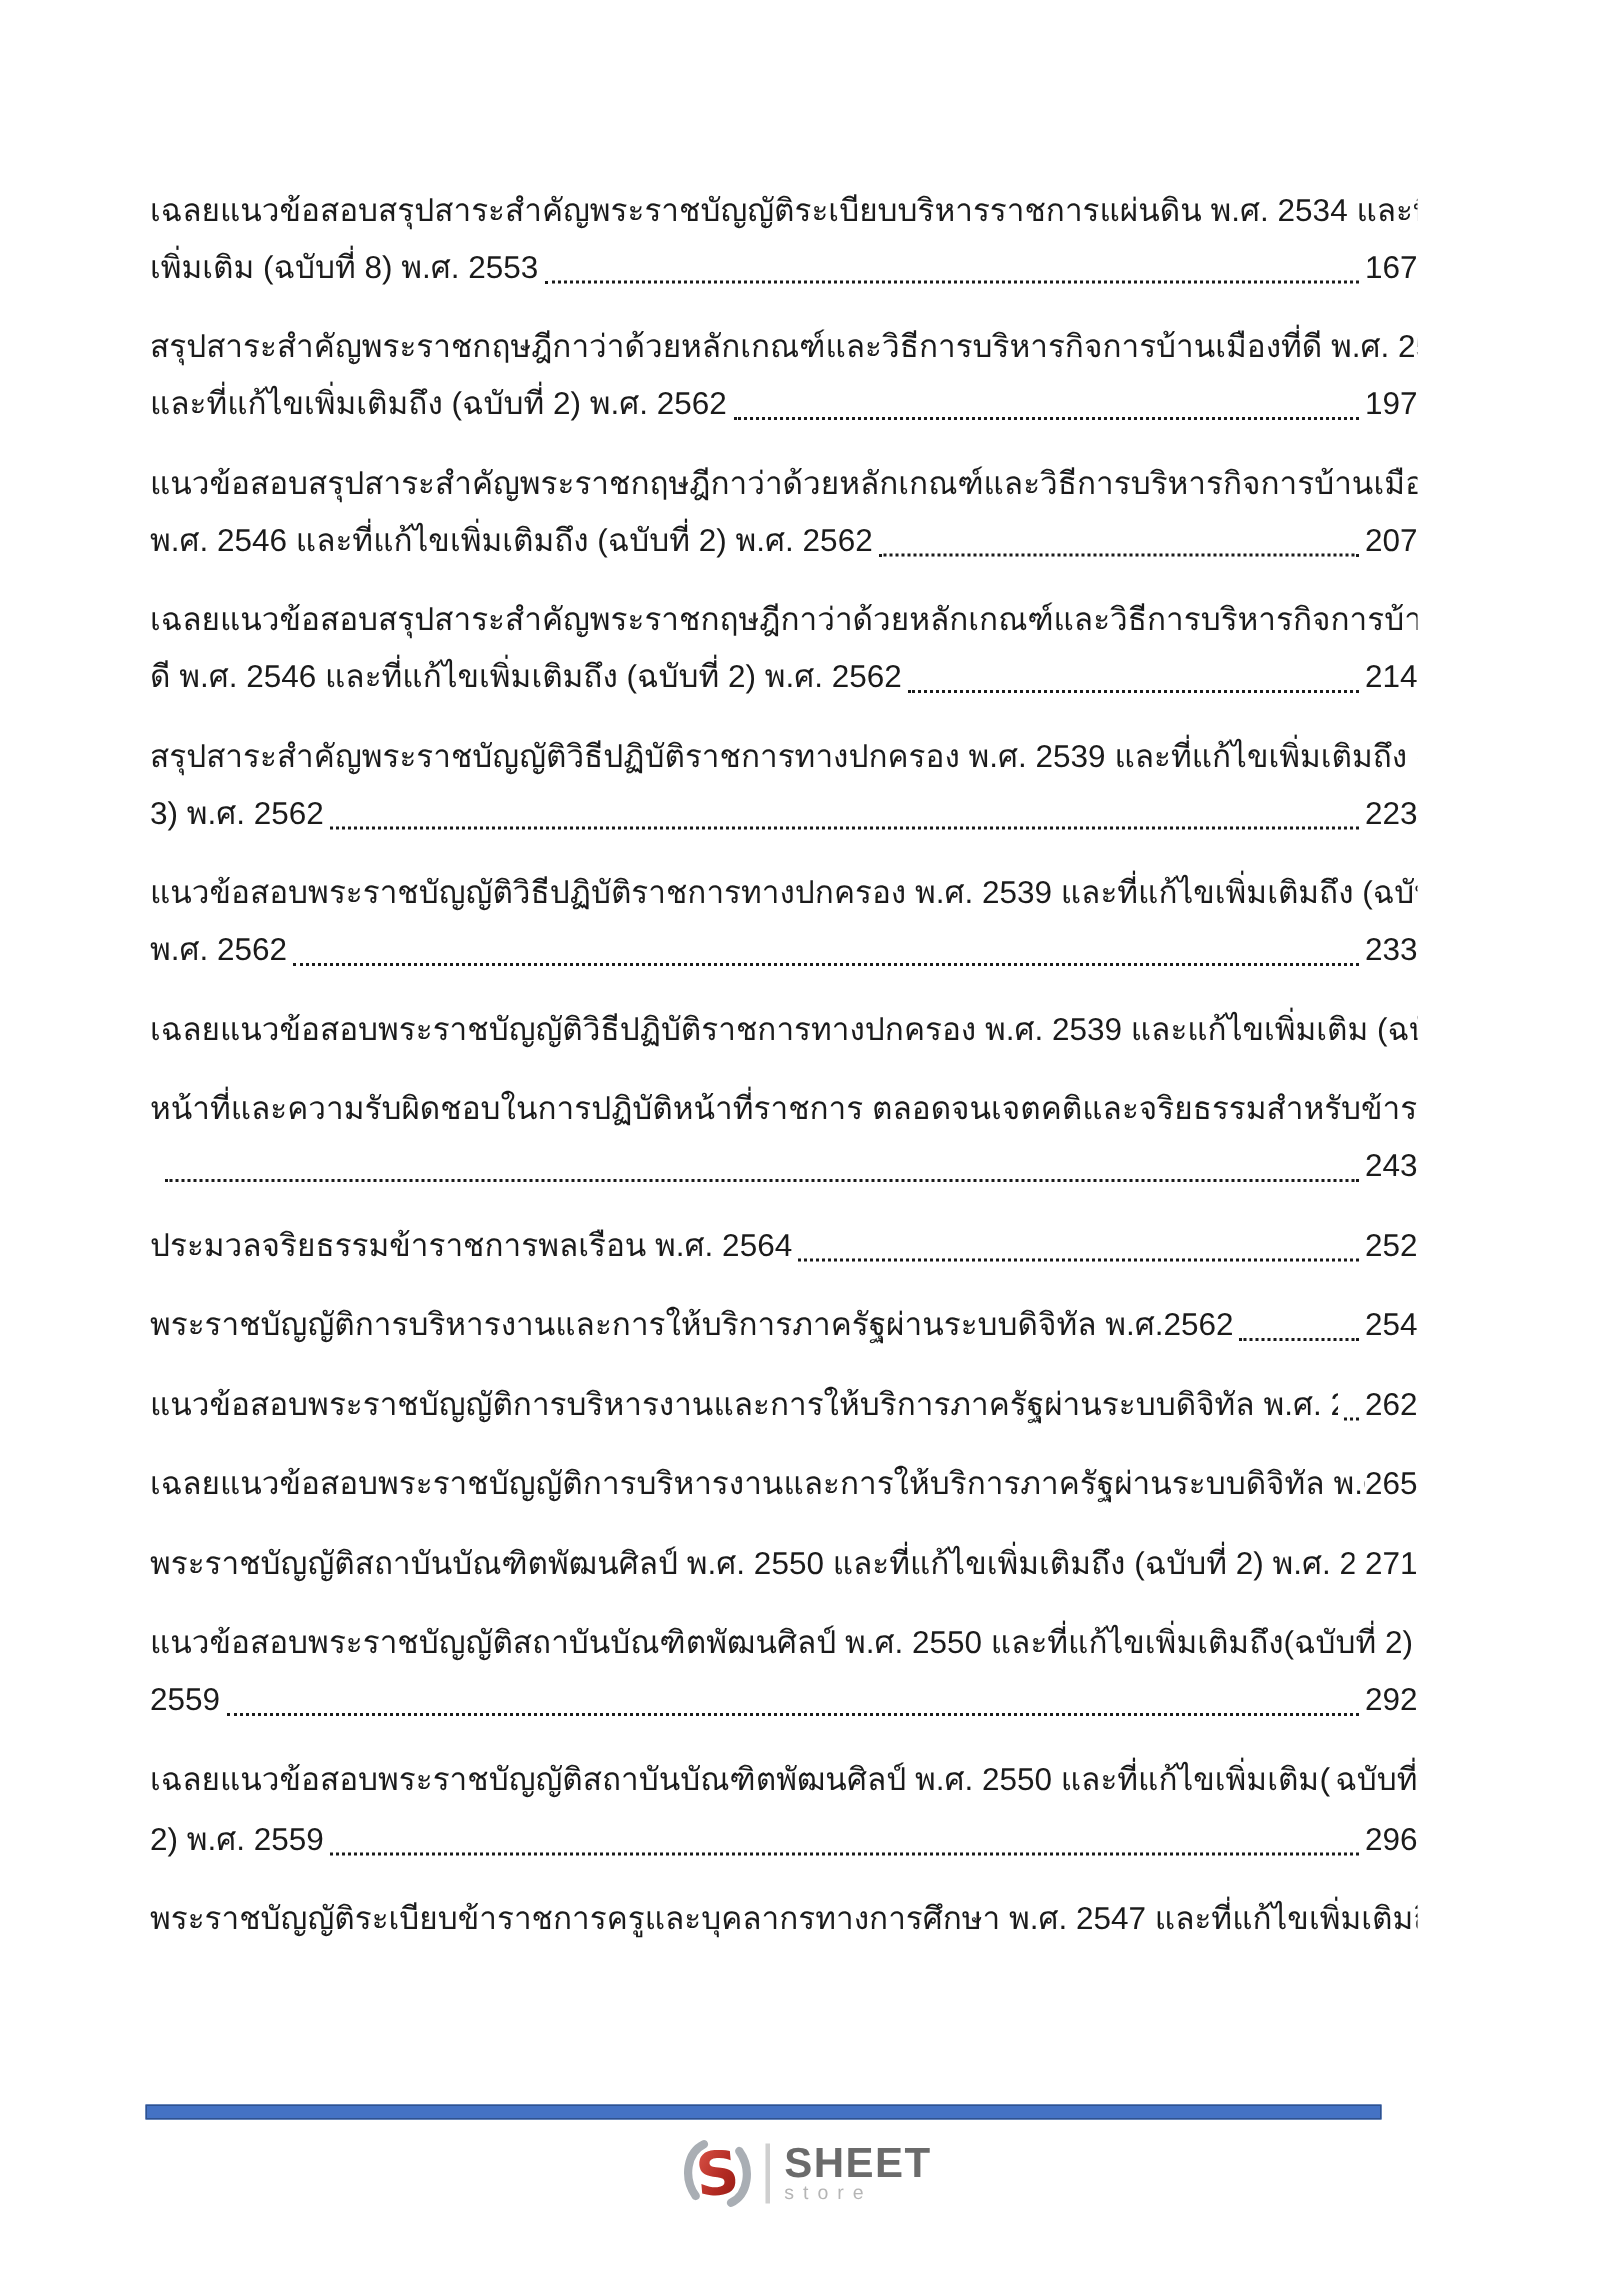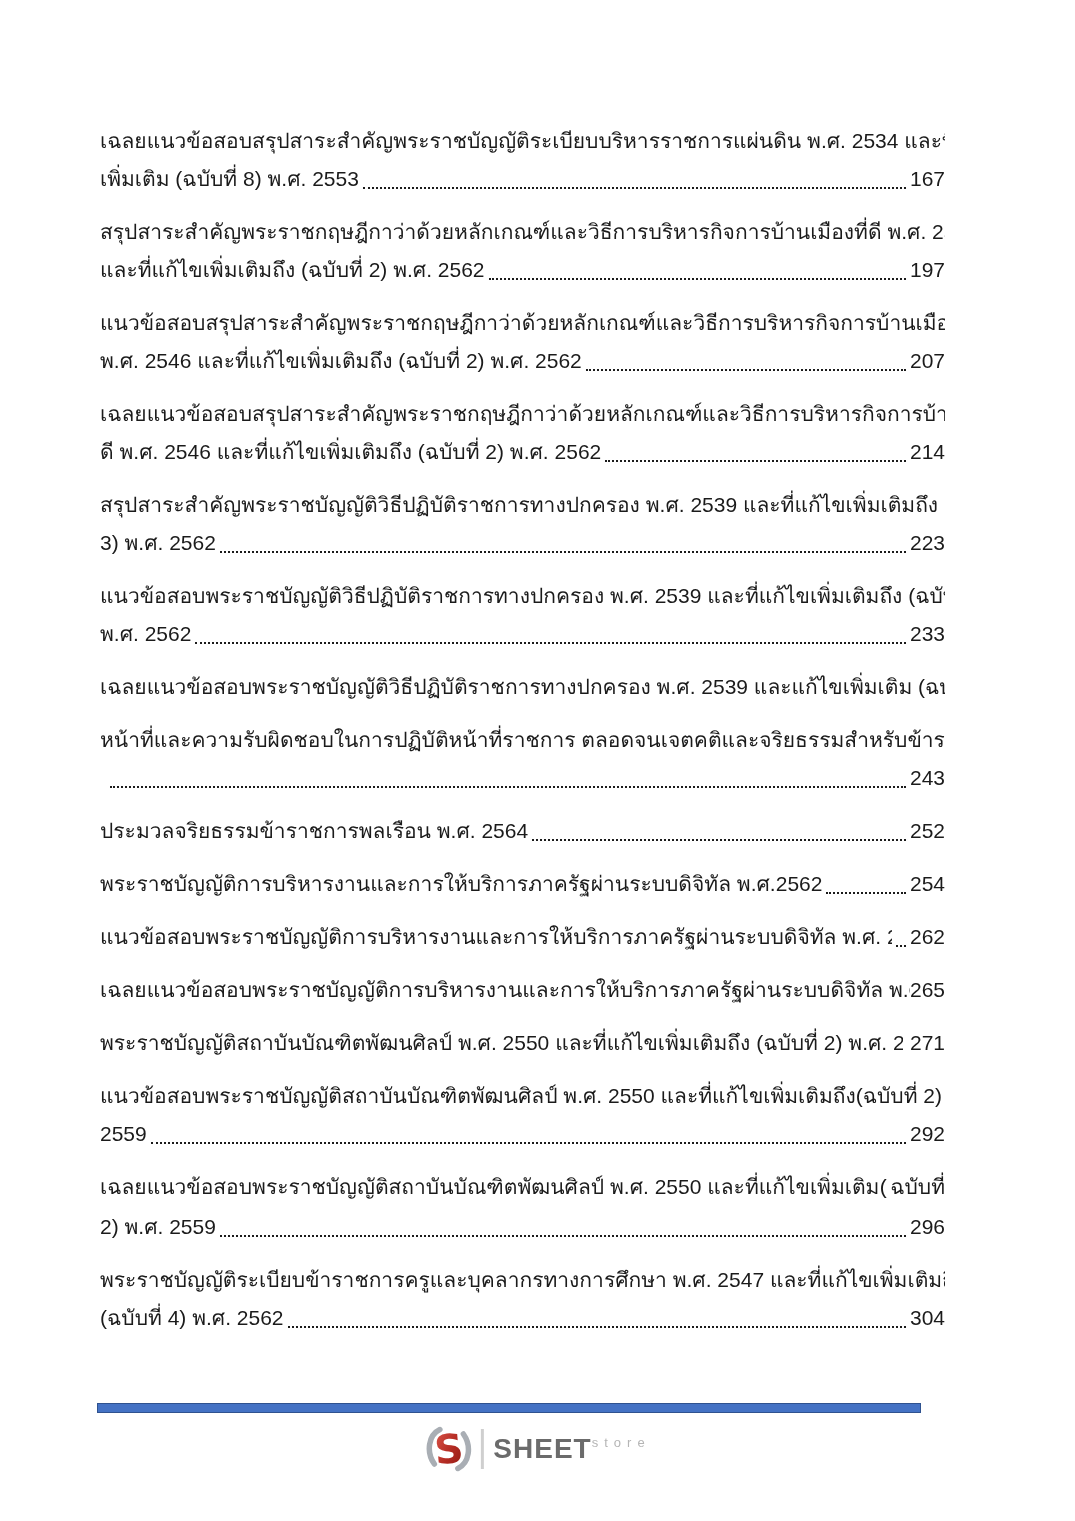--- a/index.html
+++ b/index.html
@@ -51,21 +51,21 @@
     transform:translateX(-50%);
     display:flex;
     align-items:center;
   }
   .logo-icon{width:48px;height:46px;display:block;}
   .logo-sep{
     width:3px;height:40px;
     background:#cfcfcf;
     margin:0 10px 0 8px;
   }
-  .logo-text{display:flex;}
+  .logo-text{display:flex;flex-direction:column;}
   .logo-title{
     font-size:28px;
     font-weight:bold;
     letter-spacing:1px;
     color:#6b6b6b;
     line-height:26px;
   }
   .logo-sub{
     font-size:13px;
     letter-spacing:6px;
@@ -202,25 +202,20 @@
       </div>
       <div class="line">
         <span class="txt">2) พ.ศ. 2559</span>
         <span class="leader"></span>
         <span class="pagenum">296</span>
       </div>
     </div>
     <div class="entry">
       <div class="line">
         <span class="txt">พระราชบัญญัติระเบียบข้าราชการครูและบุคลากรทางการศึกษา พ.ศ. 2547 และที่แก้ไขเพิ่มเติมถึง</span>
-      </div>
-      <div class="line">
-        <span class="txt">(ฉบับที่ 4) พ.ศ. 2562</span>
-        <span class="leader"></span>
-        <span class="pagenum">304</span>
       </div>
     </div>
   </div>
 
 <div class="footer-divider"></div>
 
 <div class="logo">
   <svg class="logo-icon" viewBox="0 0 48 46" aria-hidden="true">
     <defs>
       <linearGradient id="sg" x1="0" y1="0" x2="1" y2="1">

